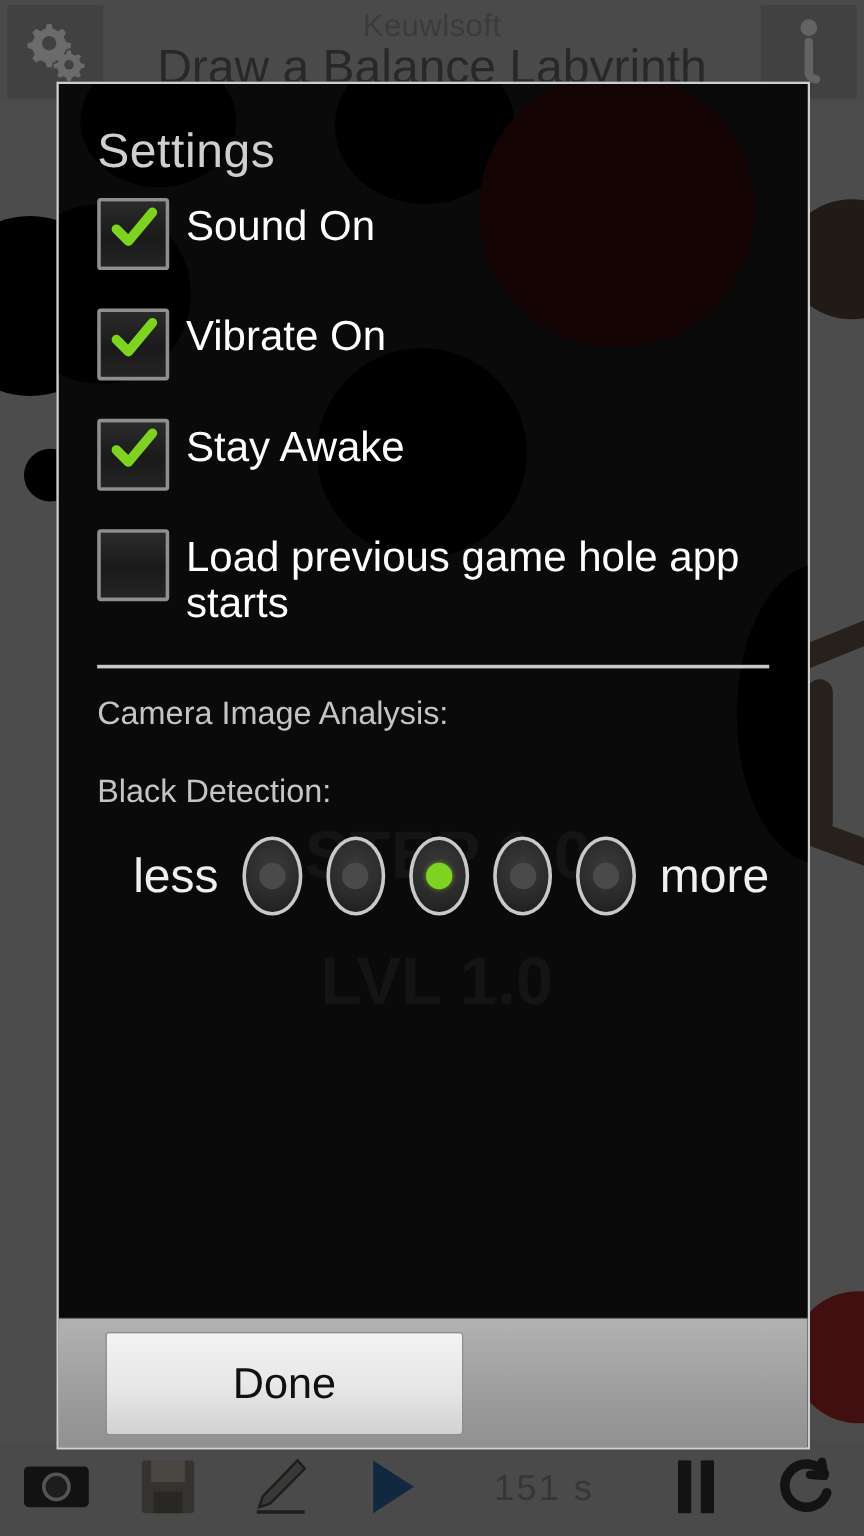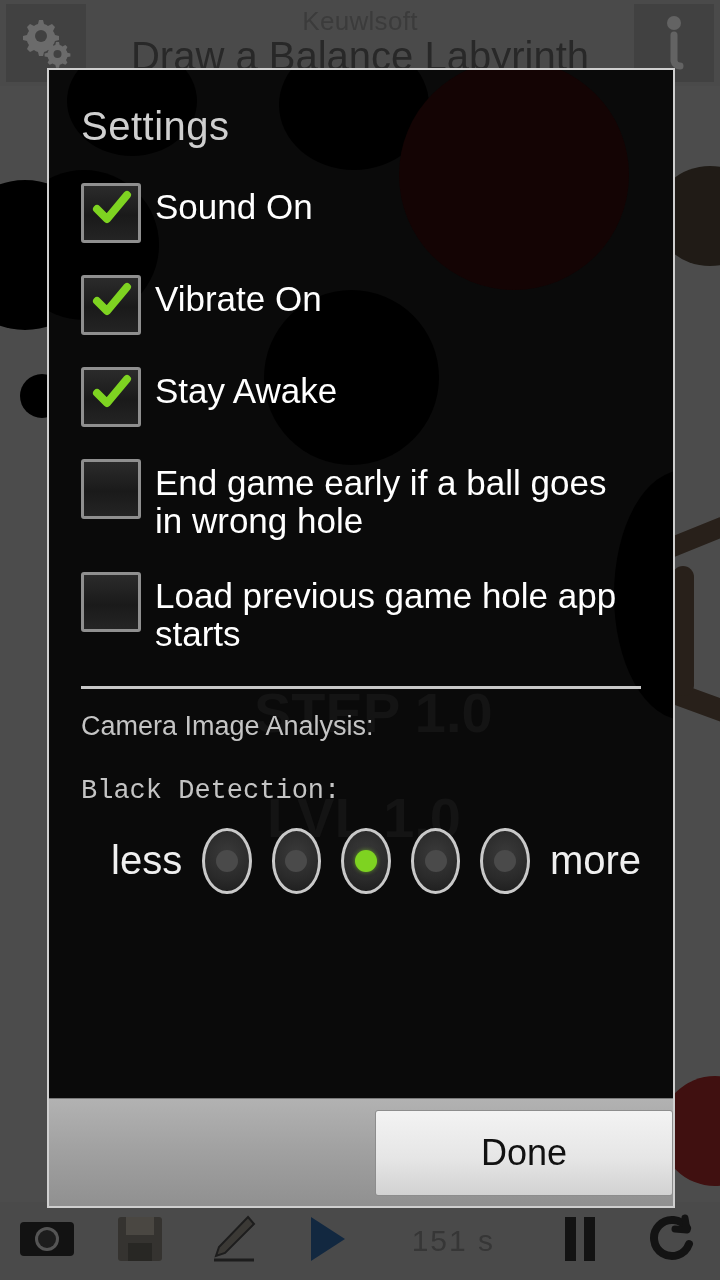--- a/index.html
+++ b/index.html
@@ -172,21 +172,21 @@
 
   .dlg-content {
     position: relative;
     z-index: 5;
     padding: 34px 32px 0 32px;
   }
 
   .dlg-title {
     font-size: 40px;
     color: #cfcfcf;
-    margin-bottom: 34px;
+    margin-bottom: 16px;
     letter-spacing: 0.5px;
   }
 
   .check-row {
     display: flex;
     align-items: flex-start;
     margin-bottom: 32px;
   }
 
   .checkbox {
@@ -221,21 +221,20 @@
     margin: 10px 0 22px 0;
   }
 
   .section-label {
     font-size: 27px;
     color: #c4c4c4;
     margin-bottom: 34px;
   }
   .section-label.sub {
     margin-bottom: 22px;
-    font-family: Liberation Mono, monospace;
   }
 
   .radio-row {
     display: flex;
     align-items: center;
     gap: 20px;
     padding-left: 30px;
     margin-bottom: 44px;
   }
   .radio-end {
@@ -263,21 +262,22 @@
     box-shadow: 0 0 4px rgba(126,211,33,0.6);
   }
 
   .dlg-footer {
     flex: 0 0 auto;
     height: 108px;
     background: linear-gradient(180deg,#b2b2b2 0%,#a0a0a0 50%,#909090 100%);
     border-top: 1px solid #7a7a7a;
     display: flex;
     align-items: center;
-    justify-content: flex-end;
+    justify-content: flex-start;
+    padding-left: 39px;
   }
   .done-btn {
     width: 298px;
     height: 86px;
     background: linear-gradient(180deg,#f3f3f3 0%,#e6e6e6 55%,#d2d2d2 100%);
     border: 1px solid #8d8d8d;
     border-radius: 3px;
     font-family: "Liberation Sans", sans-serif;
     font-size: 36px;
     color: #111;
@@ -436,24 +436,20 @@
           <div class="checkbox">
             <span class="tick">
               <svg width="40" height="40" viewBox="0 0 40 40">
                 <polyline points="5,21 15,31 35,7" stroke="#7ed321" stroke-width="8" fill="none" stroke-linecap="round" stroke-linejoin="round"></polyline>
               </svg>
             </span>
           </div>
           <div class="check-label">Stay Awake</div>
         </div>
 
-        <div class="check-row">
-          <div class="checkbox"></div>
-          <div class="check-label">End game early if a ball goes in wrong hole</div>
-        </div>
 
         <div class="check-row">
           <div class="checkbox"></div>
           <div class="check-label">Load previous game hole app starts</div>
         </div>
 
         <div class="divider"></div>
 
         <div class="section-label">Camera Image Analysis:</div>
 

